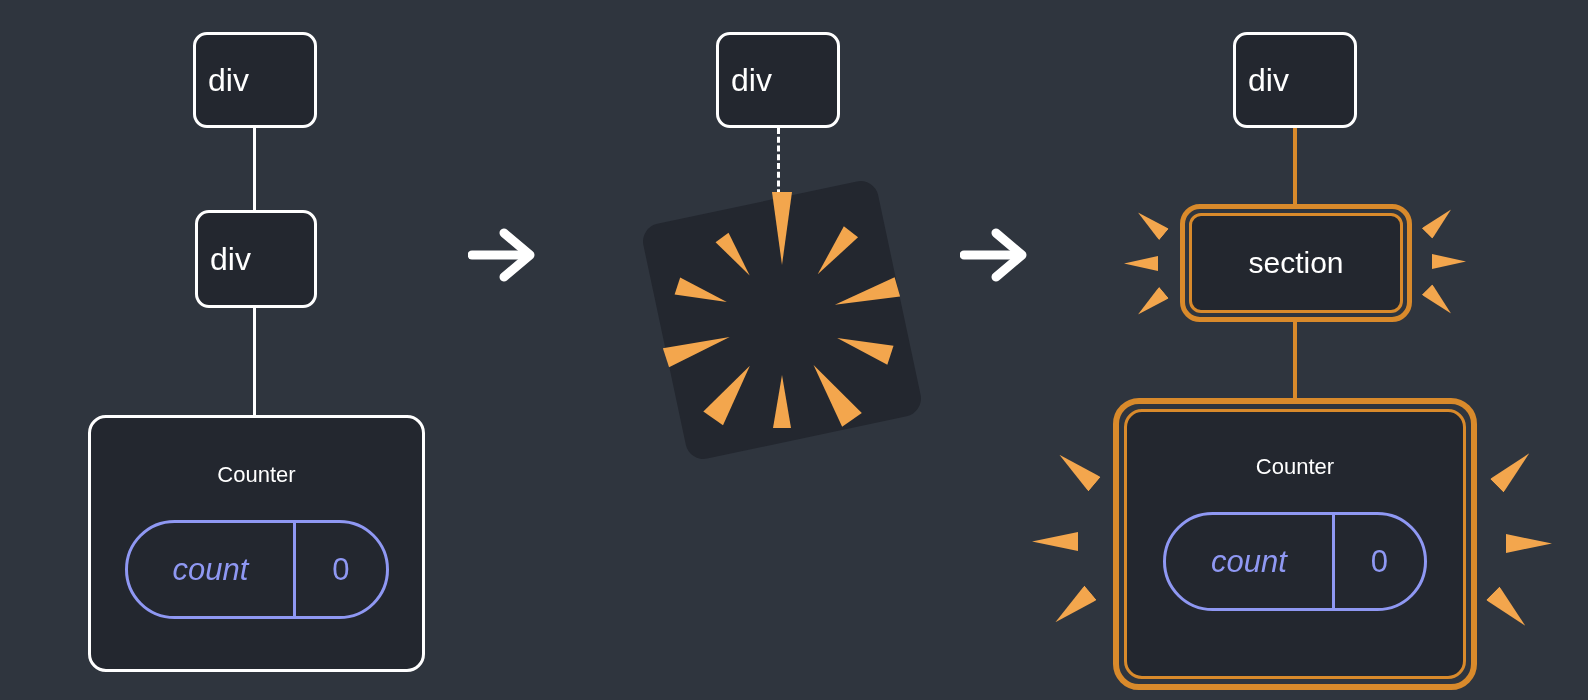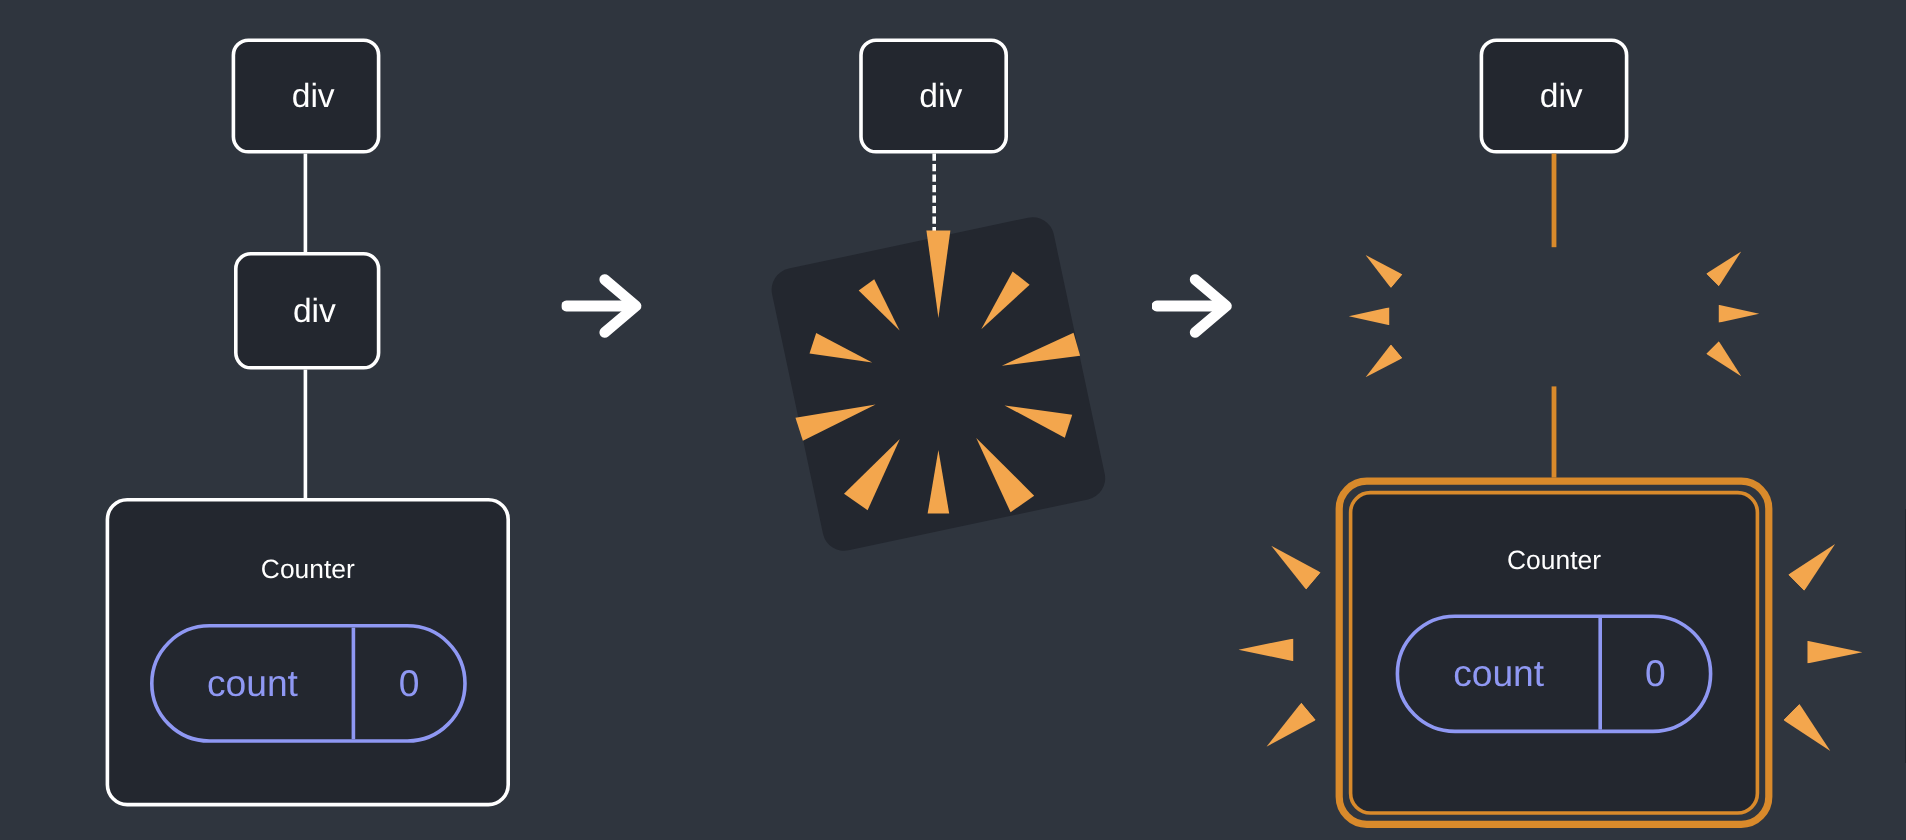--- a/index.html
+++ b/index.html
@@ -13,23 +13,22 @@
   }
   
   .node {
     position: absolute;
     box-sizing: border-box;
     background: var(--node_fill, #23272f);
     border: 3px solid var(--node_border, #ffffff);
     border-radius: 14px;
     display: flex;
     align-items: center;
-    justify-content: center;
     color: var(--text, #ffffff);
-    font-size: 28px;
+    font-size: 32px;
     padding-left: 12px;
   }
   
   .vline { position: absolute; width: 3px; background: var(--connector_white, #ffffff); }
   .vline.orange { width: 4px; background: var(--highlight_orange, #d98a2b); }
   .vline.dashed { width: 0; background: transparent; border-left: 3px dashed var(--connector_white, #ffffff); }
   
   .bigbox {
     position: absolute;
     box-sizing: border-box;
@@ -49,20 +48,21 @@
     border: 3px solid var(--accent_purple, #8f98f3);
     border-radius: 60px;
     display: flex;
     color: var(--accent_purple, #8f98f3);
     font-size: 31px;
   }
   .pill .key {
     width: 65%;
     display: flex; align-items: center; justify-content: center;
     border-right: 3px solid var(--accent_purple, #8f98f3);
+    font-style: italic;
   }
   .pill .val { width: 35%; display: flex; align-items: center; justify-content: center; }
   
   .hl-outer {
     position: absolute;
     box-sizing: border-box;
     border: 5px solid var(--highlight_orange, #d98a2b);
     border-radius: 20px;
     padding: 4px;
   }
@@ -159,20 +159,25 @@
   <svg class="arrow" style="left:960px; top:225px;" width="80" height="60" viewBox="0 0 80 60">
     <path d="M4 30 H56"></path>
     <path d="M36 8 L62 30 L36 52"></path>
   </svg>
 
   <div class="node" style="left:1233px; top:32px; width:124px; height:96px;">
     <span>div</span>
   </div>
   <div class="vline orange" style="left:1293px; top:128px; height:78px;"></div>
 
+  <div class="hl-outer" style="left:1180px; top:204px; width:232px; height:118px;">
+    <div class="hl-inner">
+      <span>section</span>
+    </div>
+  </div>
 
   <div class="vline orange" style="left:1293px; top:322px; height:76px;"></div>
 
   <div class="hl-outer big" style="left:1113px; top:398px; width:364px; height:292px;">
     <div class="hl-inner big">
       <div class="title">Counter</div>
       <div class="pill">
         <div class="key">count</div>
         <div class="val">0</div>
       </div>

